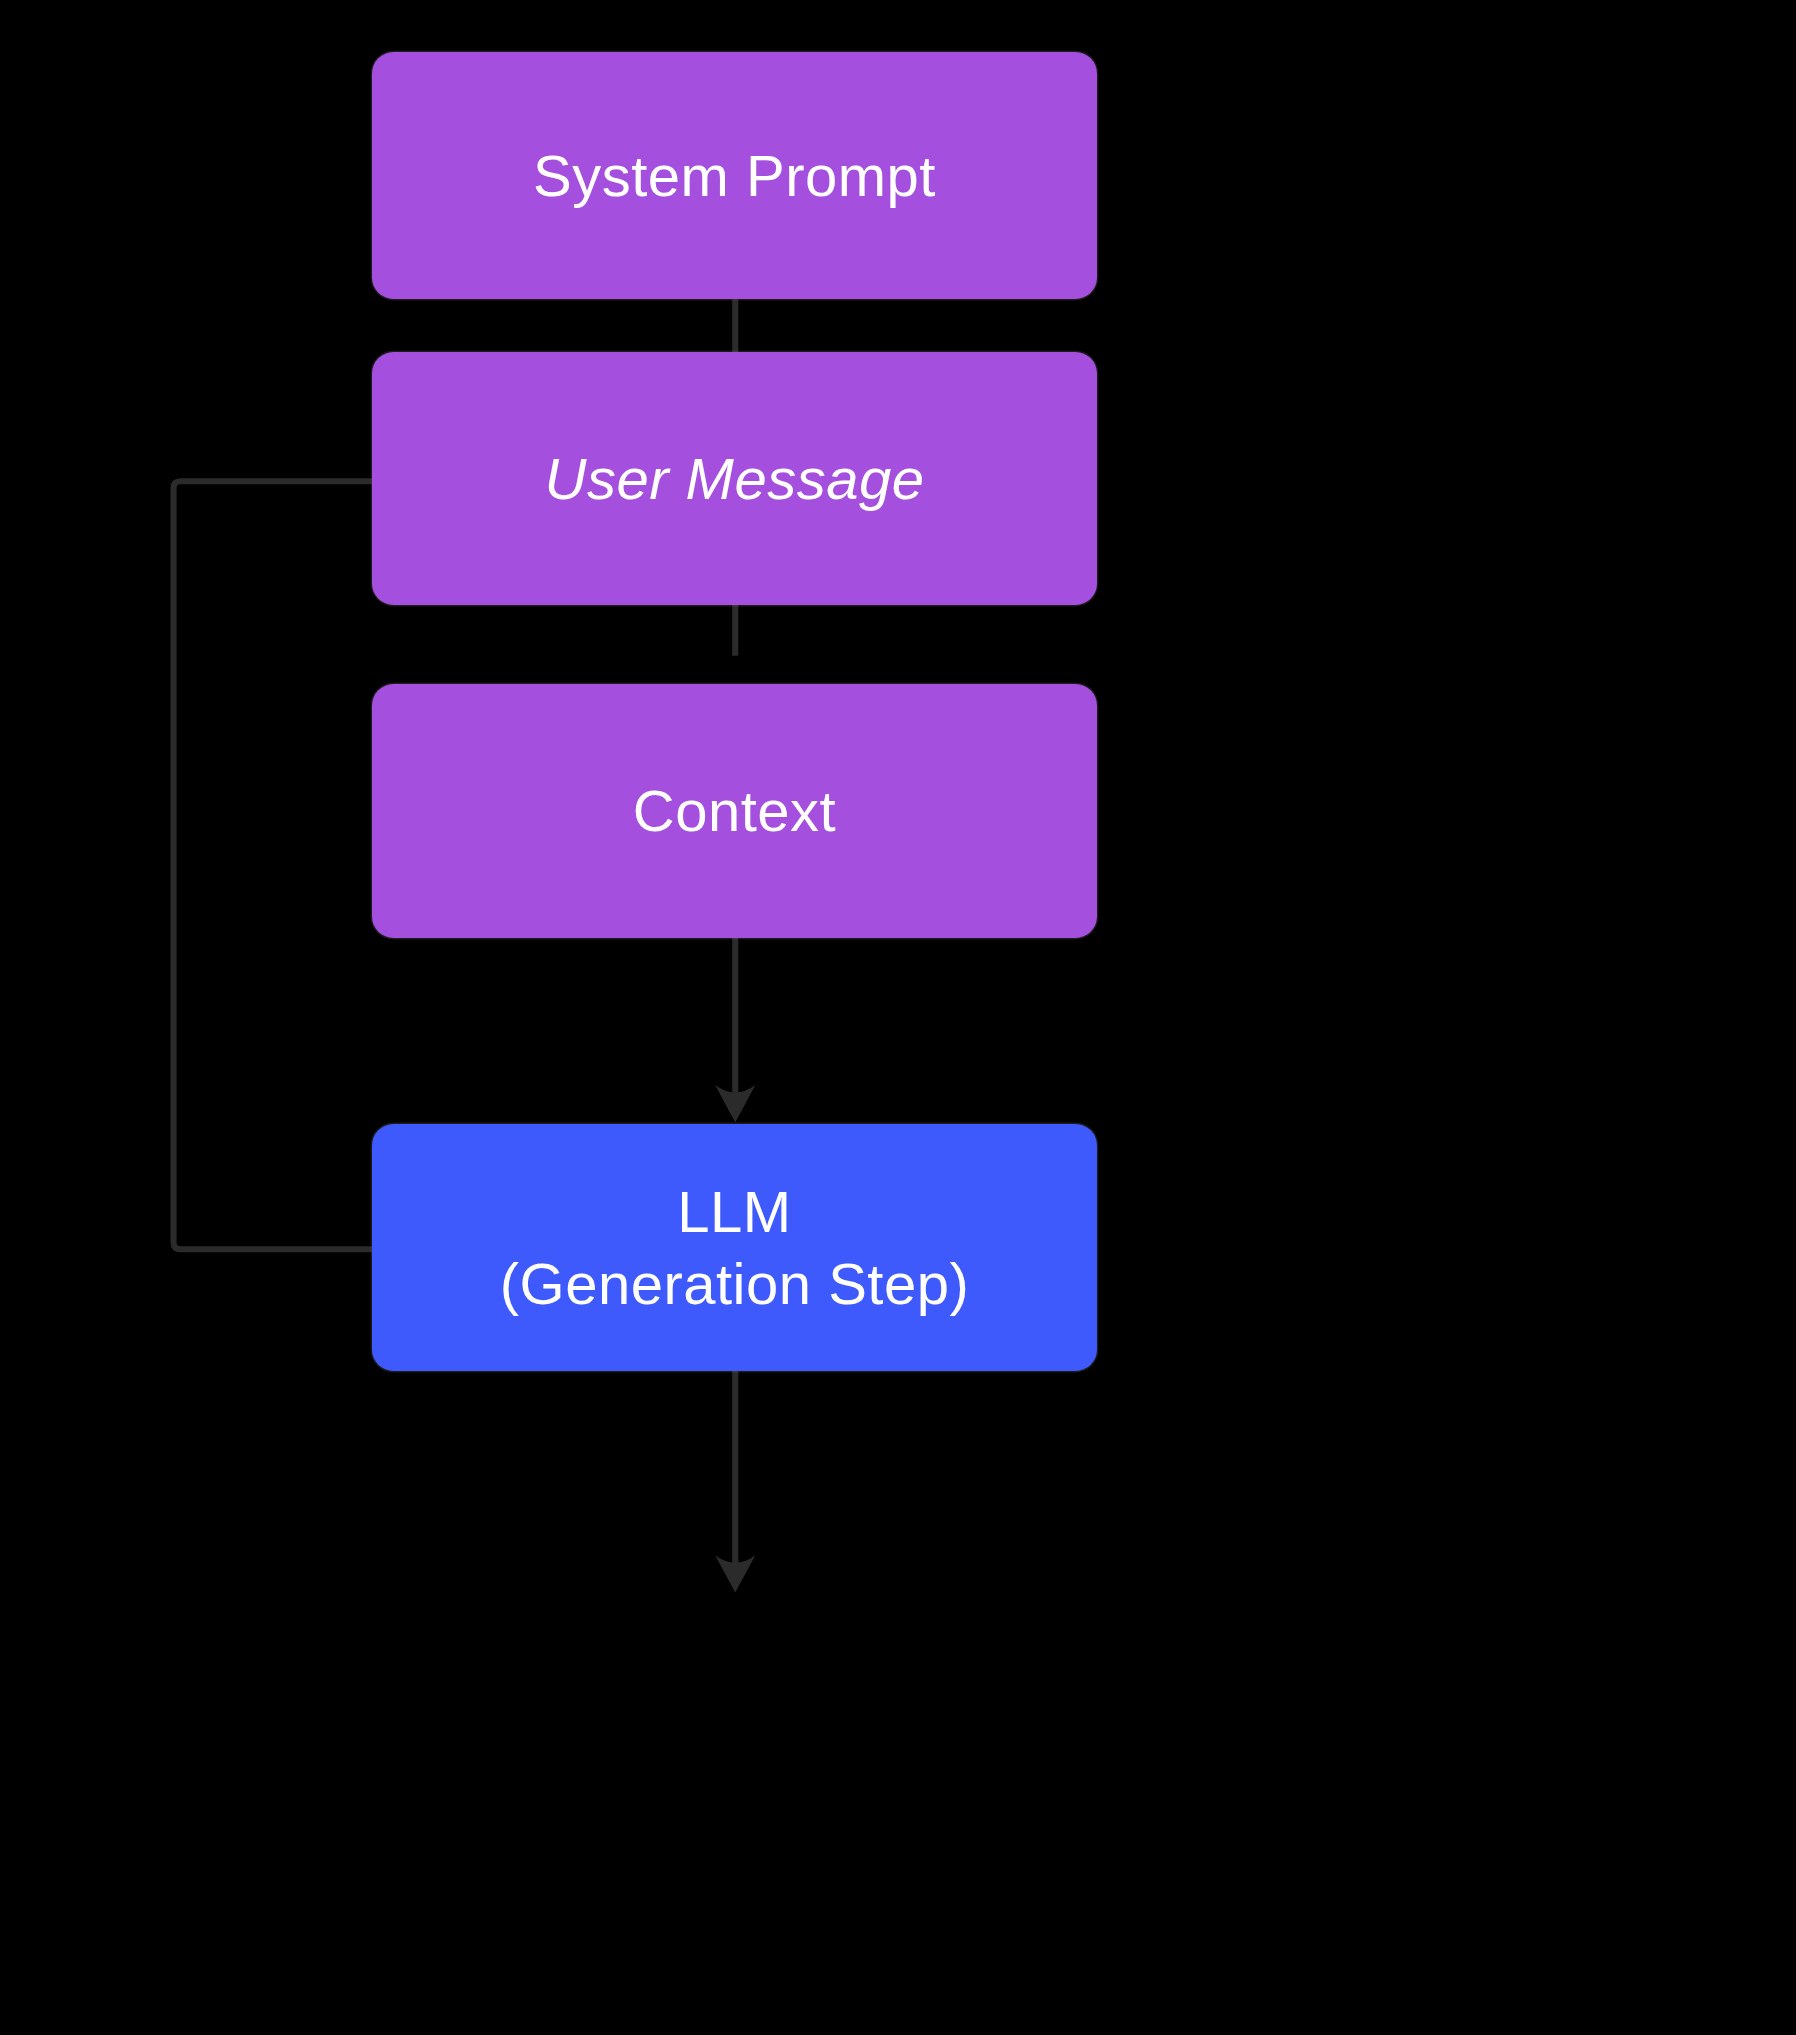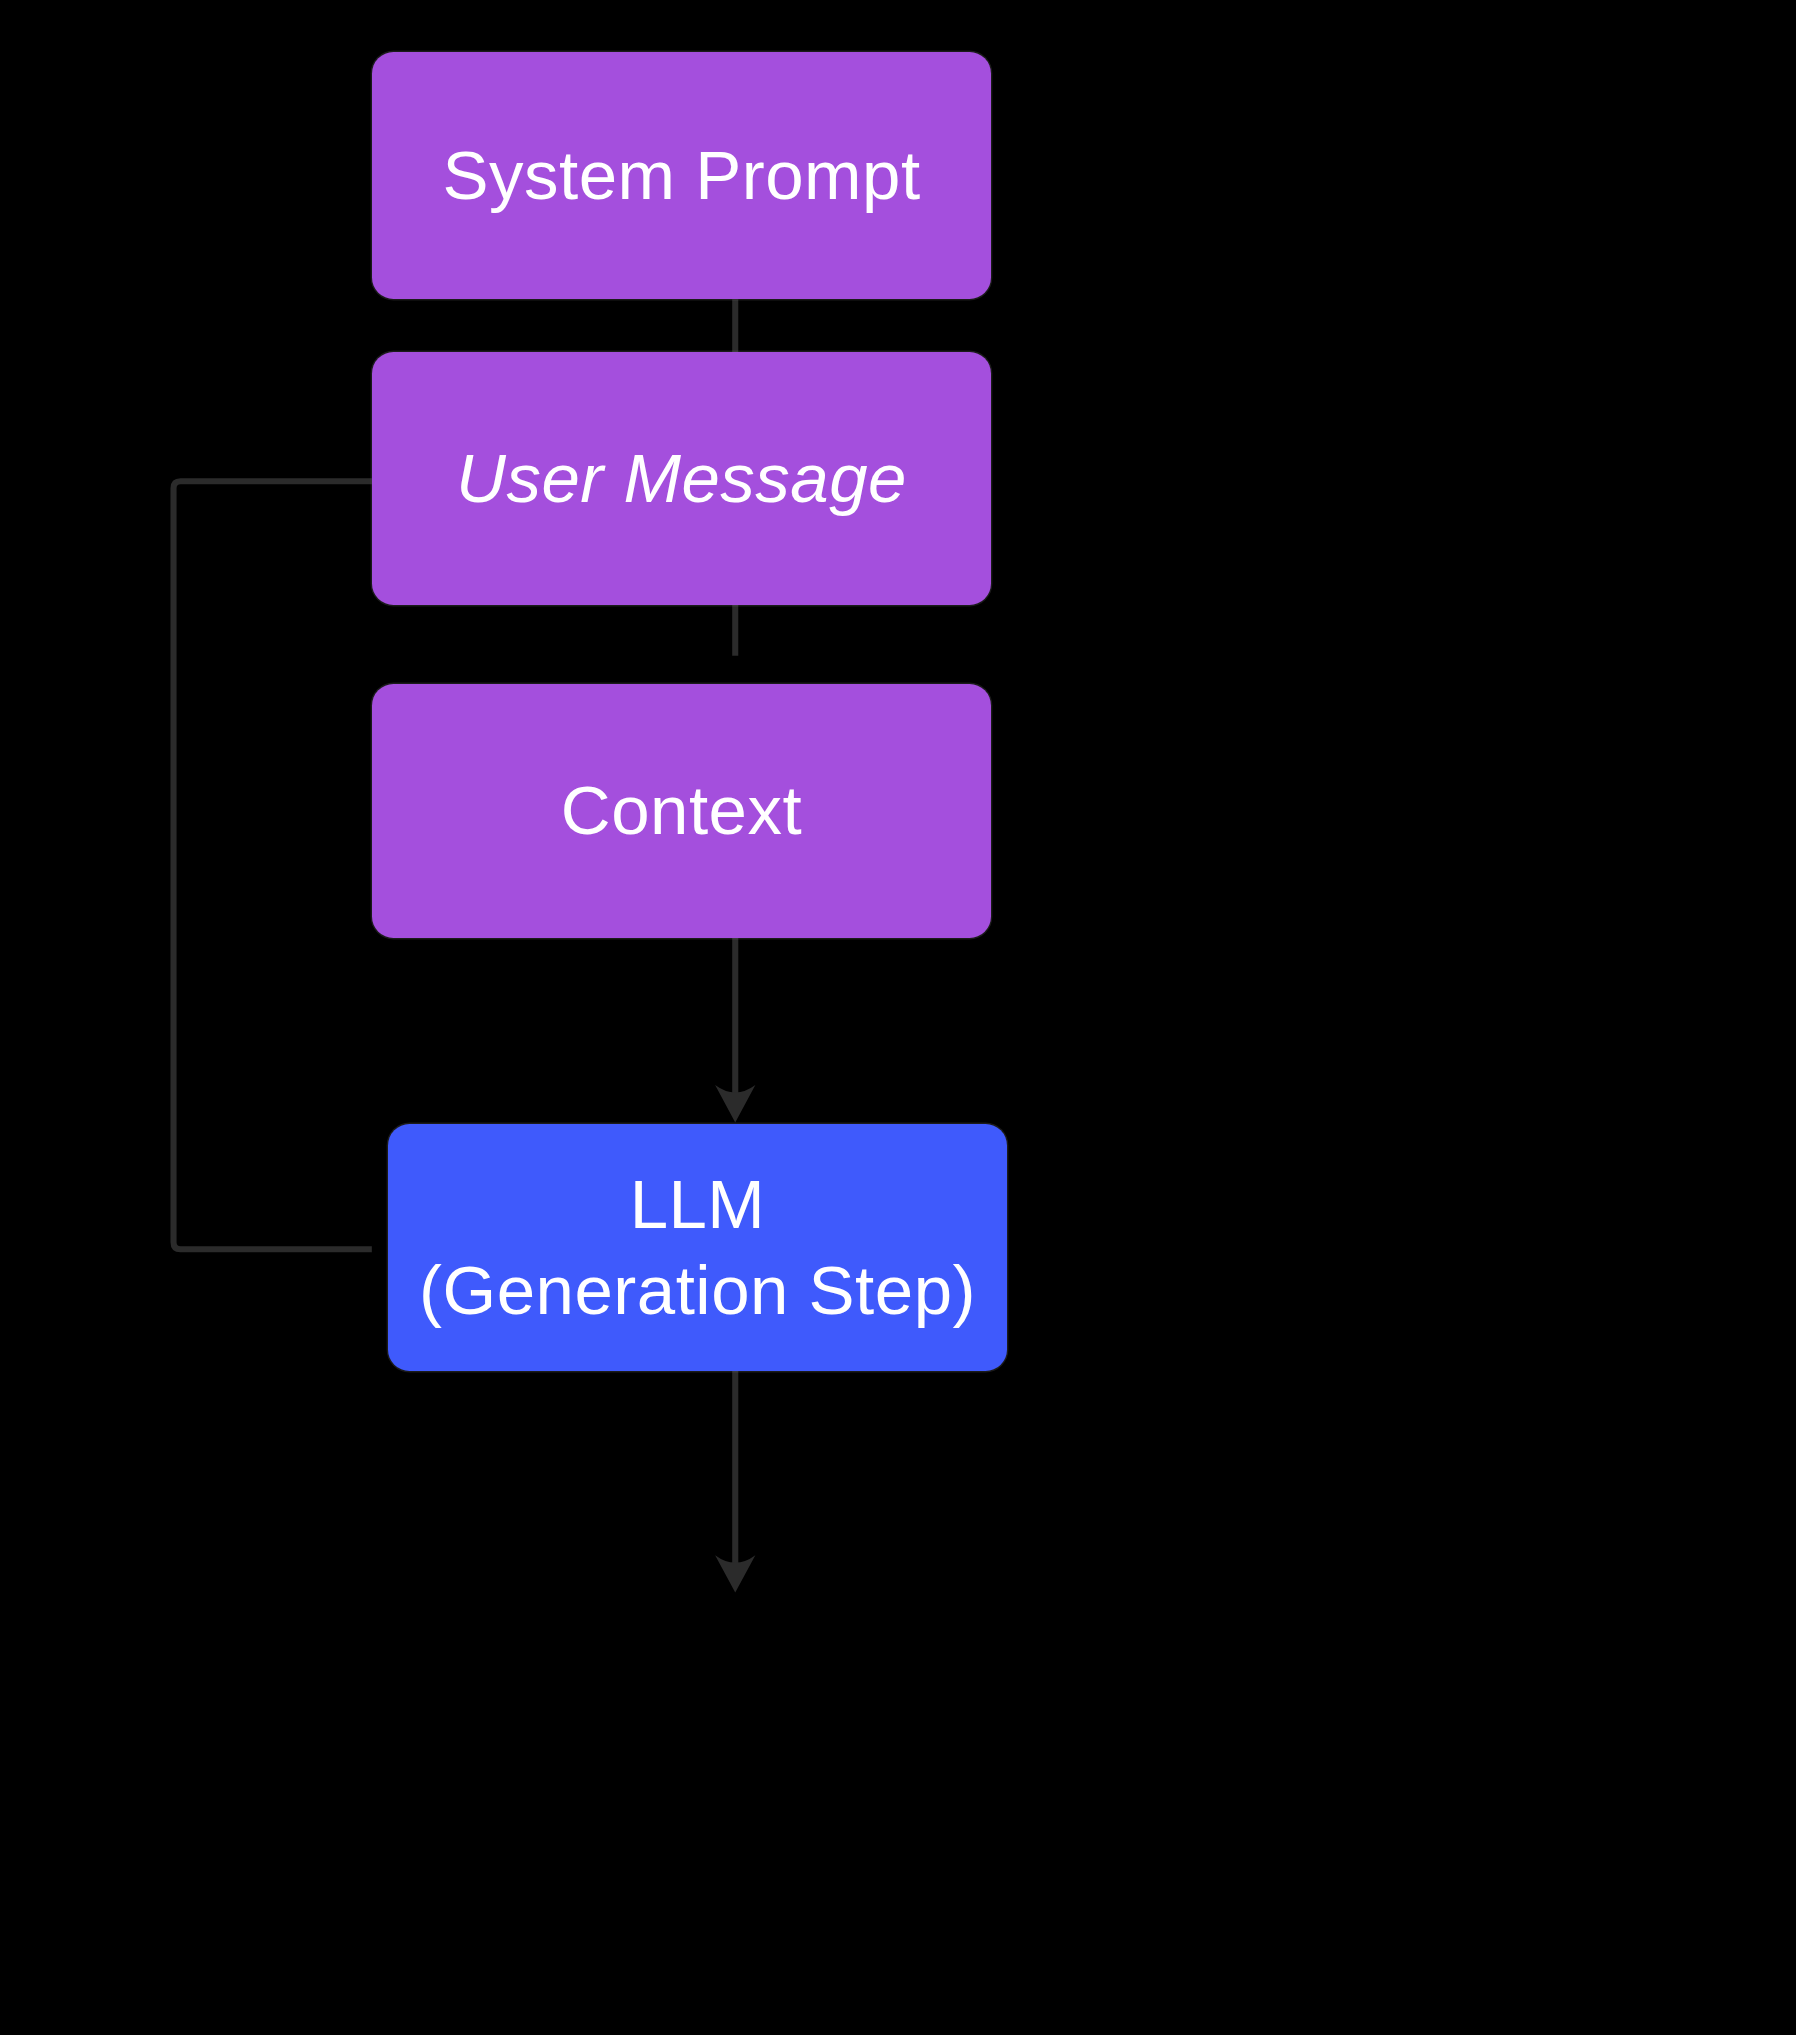--- a/index.html
+++ b/index.html
@@ -17,29 +17,29 @@
   .connector-layer {
     position: absolute;
     left: 0;
     top: 0;
     width: 1796px;
     height: 2035px;
   }
   .node {
     position: absolute;
     left: 372px;
-    width: 619px;
+    width: 725px;
     border-radius: 21.5px;
     display: flex;
     flex-direction: column;
     align-items: center;
     justify-content: center;
     text-align: center;
     color: #ffffff;
-    font-size: 69px;
+    font-size: 58px;
     line-height: 1.24;
     letter-spacing: 0.5px;
     box-shadow: 0 0 0 1.4px rgba(125,125,125,0.22);
   }
   .node .label:empty { display: none; }
   #node-system-prompt { top: 52px;  height: 247px; }
   #node-user-message  { top: 352px;  height: 253px; font-style: italic; }
   #node-context       { top: 684px; height: 254px; }
   #node-llm           { top: 1124px; height: 247px; }
   #node-answer        { top: 1594px; height: 246px; font-weight: 700; }
@@ -71,20 +71,20 @@
 
   <div class="node" id="node-user-message" style="background-color: rgb(164, 79, 221);">
     <span class="label">User Message</span>
 
   </div>
 
   <div class="node" id="node-context" style="background-color: rgb(164, 79, 221);">
     <span class="label">Context</span>
   </div>
 
-  <div class="node" id="node-llm" style="background-color: rgb(63, 90, 252); margin-left: 16px;">
+  <div class="node" id="node-llm" style="background-color: rgb(63, 90, 252);">
     <span class="label">LLM</span>
     <span class="label">(Generation Step)</span>
   </div>
 
 
 </div>
 
 
 </body></html>

